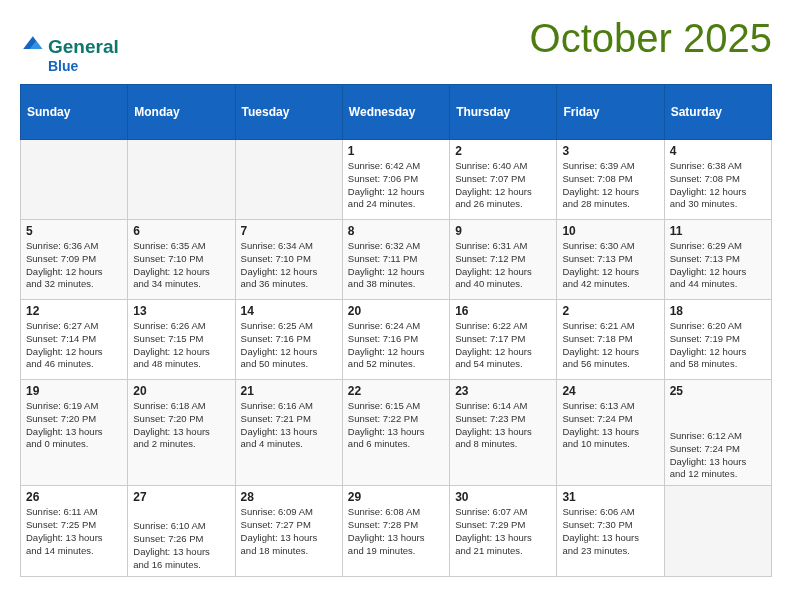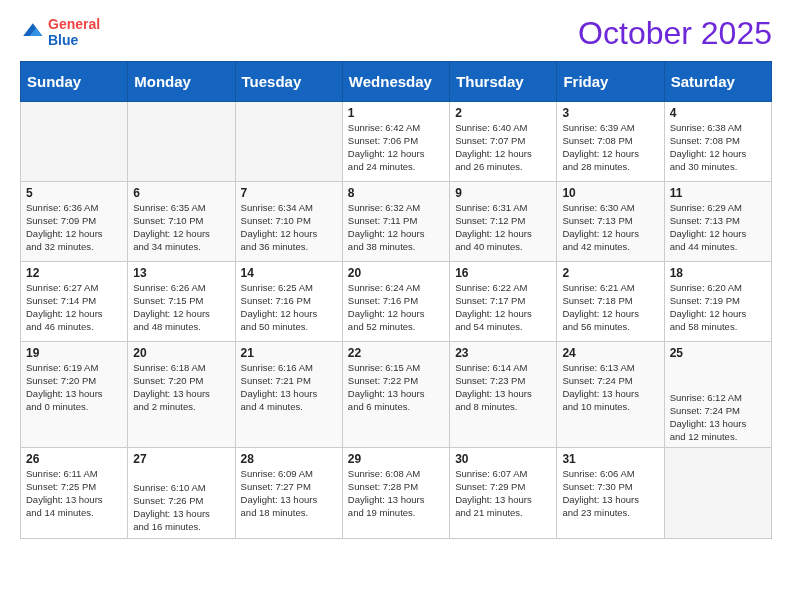--- a/index.html
+++ b/index.html
@@ -28,42 +28,42 @@
       gap: 4px;
     }
     .logo-icon {
       width: 24px;
       height: 24px;
     }
     .title-block {
       text-align: right;
     }
     .month-title {
-      font-size: 32px;
+      font-size: 40px;
       font-weight: normal;
-      color: #6d28d9;
+      color: #4d7c0f;
       line-height: 1.1;
     }
     .location {
       font-size: 14px;
       color: #444;
       margin-top: 2px;
     }
     .calendar {
       width: 100%;
       border-collapse: collapse;
       border: 1px solid #ccc;
     }
     .calendar th {
       background: #1565c0;
       color: #fff;
-      font-size: 15px;
+      font-size: 12px;
       font-weight: bold;
       text-align: left;
-      padding: 11px 6px;
+      padding: 20px 6px;
       border: 1px solid #1255a0;
     }
     .calendar td {
       vertical-align: top;
       border: 1px solid #ccc;
       padding: 4px 5px;
       width: calc(100% / 7);
       background: #fff;
       min-height: 72px;
       height: 80px;
@@ -90,21 +90,21 @@
 <body>
 
 <div class="page">
   <div class="header">
     <div class="logo">
       <svg class="logo-icon" viewBox="0 0 30 30">
         <polygon points="16,4 28,20 4,20" fill="#1565c0"></polygon>
         <polygon points="20,10 28,20 12,20" fill="#42a5f5" opacity="0.7"></polygon>
       </svg>
       <div>
-        <div style="font-size:14px;font-weight:bold;color:#ef4444;">General</div>
+        <div style="font-size:19px;font-weight:bold;color:#0f766e;margin-top:20px;">General</div>
         <div style="font-size:14px;font-weight:bold;color:#1565c0;">Blue</div>
       </div>
     </div>
     <div class="title-block">
       <div class="month-title">October 2025</div>
     </div>
   </div>
 
   <table class="calendar">
     <thead>

